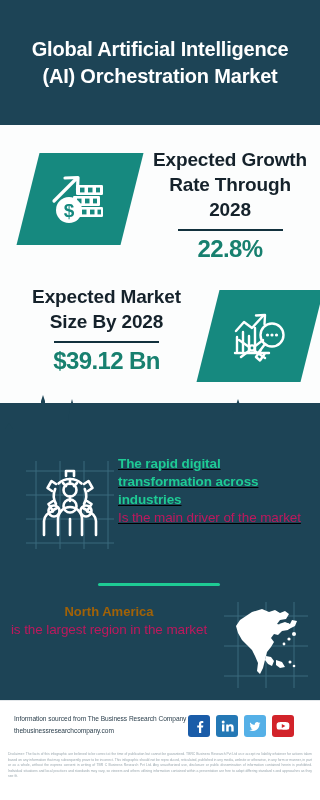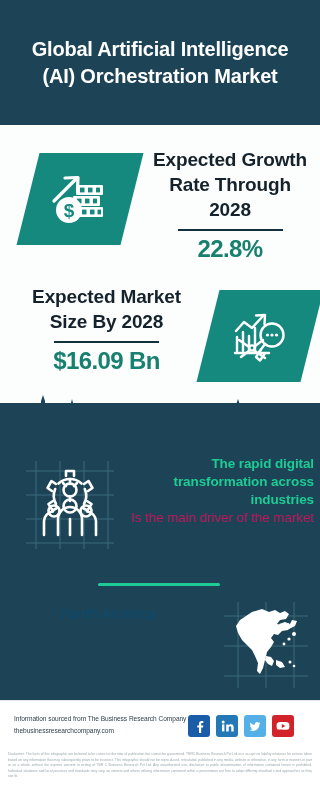--- a/index.html
+++ b/index.html
@@ -46,30 +46,30 @@
   .badge-size{left:192px;top:10px;}
   .size-text{position:absolute;left:8px;top:4px;width:165px;text-align:center;}
 
   
   .dark-zone{position:absolute;left:0;top:403px;width:320px;height:297px;background:#1d4456;}
   .skyline{position:absolute;left:0;top:393px;width:320px;height:62px;display:block;}
 
   
   .driver{position:absolute;left:0;top:455px;width:320px;height:110px;}
   .driver-icon{position:absolute;left:22px;top:2px;width:96px;height:96px;}
-  .driver-text{position:absolute;left:118px;top:0px;width:196px;text-align:right;}
+  .driver-text{position:absolute;left:118px;top:0px;width:196px;text-align:left;text-decoration:underline;}
   .accent-line{color:#1ecb94;font-size:13.5px;font-weight:bold;line-height:1.33;letter-spacing:-0.1px;}
   .white-line{color:#be185d;font-size:13.5px;line-height:1.34;letter-spacing:-0.1px;}
 
   .divider-mint{position:absolute;left:98px;top:583px;width:122px;height:3px;background:#1ecb94;border-radius:2px;}
 
   
   .region{position:absolute;left:0;top:598px;width:320px;height:100px;}
   .region-text{position:absolute;left:4px;top:6px;width:210px;text-align:center;}
-  .region-head{color:#0c4a6e;font-size:15px;font-weight:normal;line-height:1.3;}
+  .region-head{color:#a16207;font-size:13px;font-weight:bold;line-height:1.3;}
   .map-wrap{position:absolute;left:222px;top:2px;width:88px;height:90px;}
 
   
   .footer{position:absolute;left:0;top:700px;width:320px;height:48px;background:#ffffff;border-top:1px solid #e3e7ea;}
   .footer-text{position:absolute;left:14px;top:12px;width:190px;color:#2b3f4c;font-size:6.6px;line-height:1.85;letter-spacing:-0.05px;}
   .socials{position:absolute;left:188px;top:14px;display:flex;gap:6px;align-items:center;}
   .sicon{width:22px;height:22px;border-radius:3px;display:flex;align-items:center;justify-content:center;}
   .sicon svg{display:block;}
 
   
@@ -123,21 +123,21 @@
       <div class="lbl">Expected Growth Rate Through 2028</div>
       <div class="rule"></div>
       <div class="big-val">22.8%</div>
     </div>
   </div>
 
   <div class="row-size">
     <div class="size-text">
       <div class="lbl">Expected Market Size By 2028</div>
       <div class="rule"></div>
-      <div class="big-val">$16.09 Bn</div>
+      <div class="big-val">$39.12 Bn</div>
     </div>
     <div class="badge badge-size">
       <div class="badge-inner">
         <svg width="62" height="58" viewBox="0 0 62 58">
           <g fill="none" stroke="#ffffff" stroke-width="2.4" stroke-linecap="round" stroke-linejoin="round">
             <path d="M8 30 L8 44 M14 25 L14 44 M20 29 L20 44 M26 21 L26 44"></path>
             <path d="M6 46 L40 46"></path>
             <path d="M7 24 L15 15 L23 21 L34 9"></path>
             <path d="M27 8.5 L36 8 L35.5 17"></path>
             <path d="M10 33 L36 51"></path>
@@ -210,20 +210,21 @@
       <div class="accent-line">The rapid digital transformation across industries</div>
       <div class="white-line">Is the main driver of the market</div>
     </div>
   </div>
 
   <div class="divider-mint"></div>
 
   <div class="region">
     <div class="region-text">
       <div class="region-head">North America</div>
+      <div class="white-line">is the largest region in the market</div>
     </div>
     <div class="map-wrap">
       <svg width="88" height="90" viewBox="0 0 88 90">
         <g stroke="#5f97ab" stroke-width="1" opacity="0.45">
           <line x1="16" y1="2" x2="16" y2="88"></line>
           <line x1="44" y1="2" x2="44" y2="88"></line>
           <line x1="72" y1="2" x2="72" y2="88"></line>
           <line x1="2" y1="16" x2="86" y2="16"></line>
           <line x1="2" y1="46" x2="86" y2="46"></line>
           <line x1="2" y1="76" x2="86" y2="76"></line>

